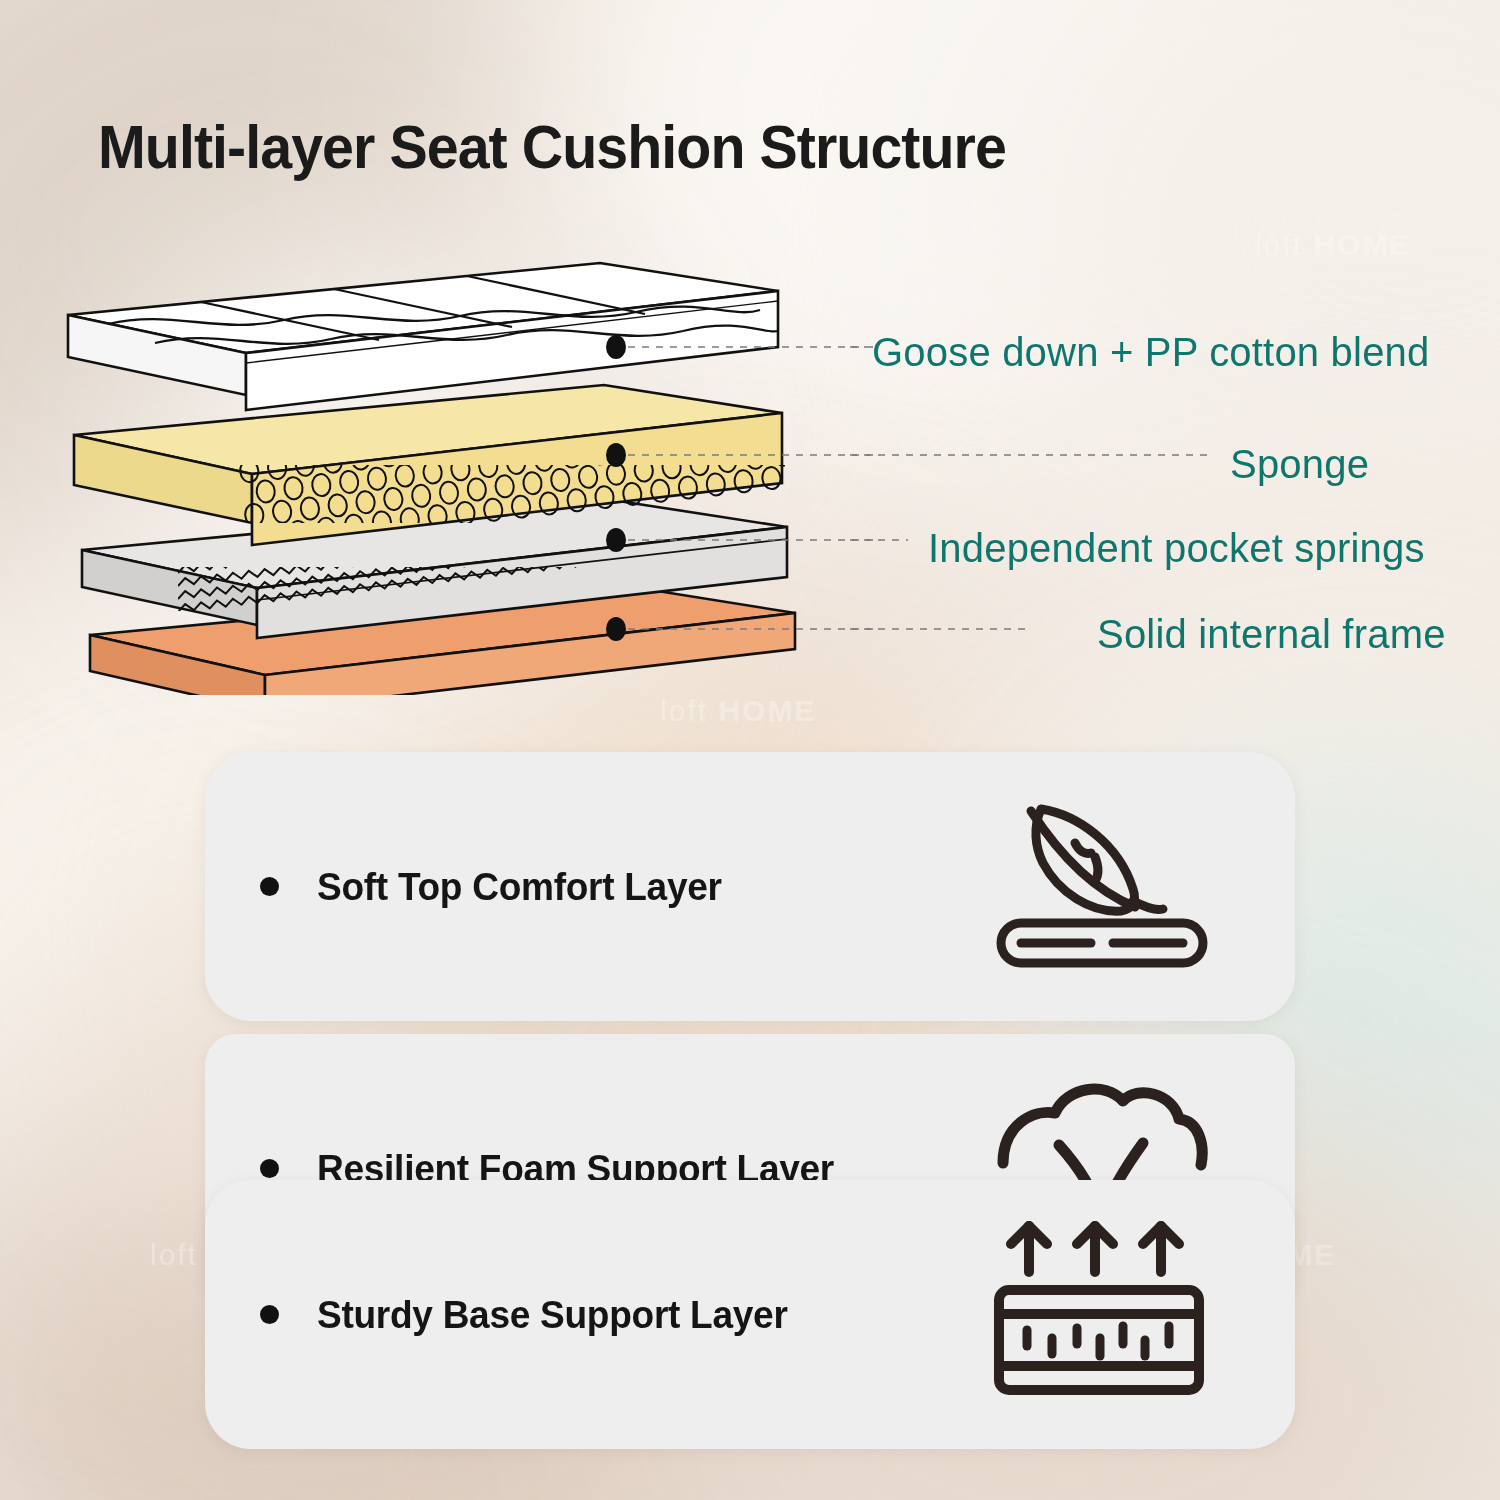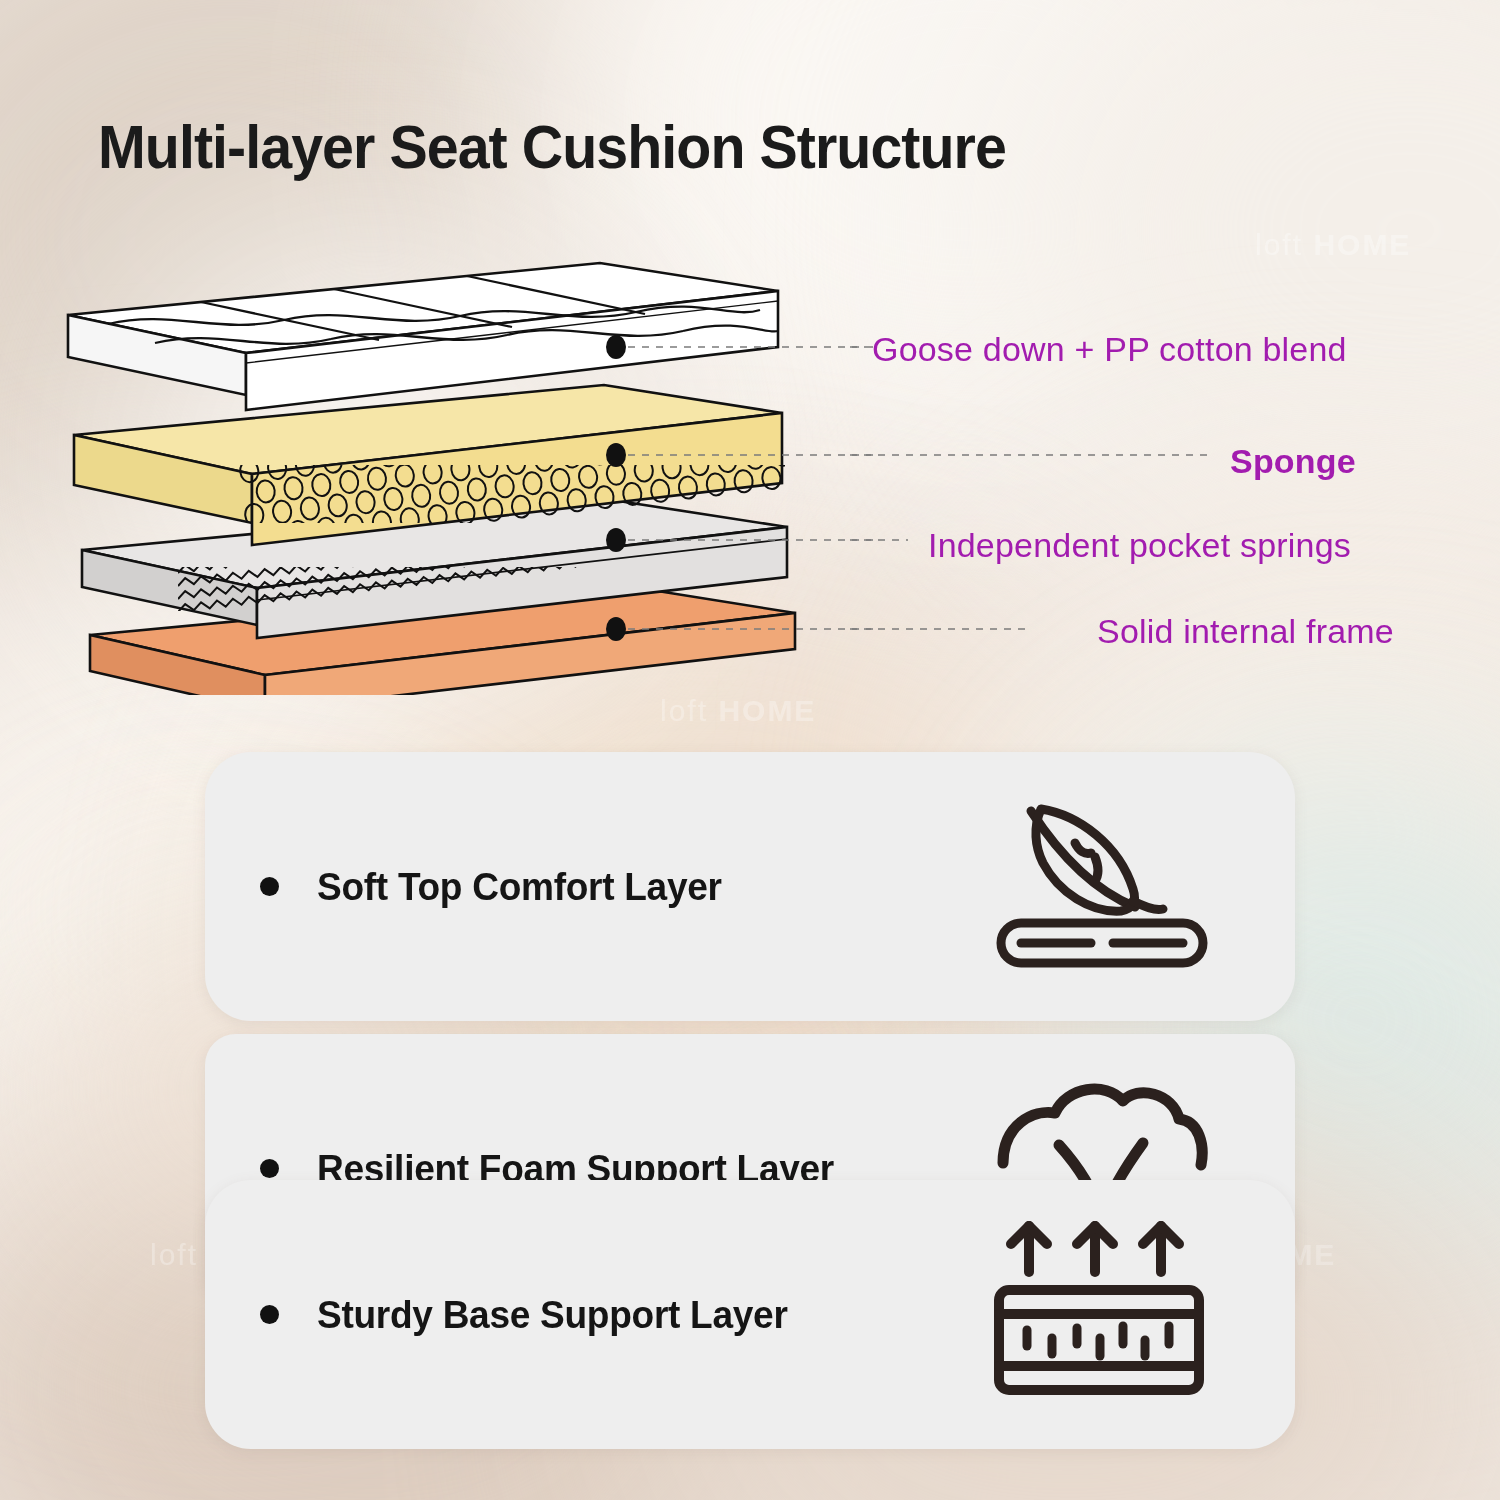--- a/index.html
+++ b/index.html
@@ -36,21 +36,21 @@
     font-size:61px; font-weight:bold; color:#1b1b1b;
     letter-spacing:-1px; font-stretch:condensed;
     transform:scaleX(.94); transform-origin:left center;
   }
 
   
   #diagram { position:absolute; left:60px; top:255px; z-index:4; }
 
   
   .callout {
-    position:absolute; z-index:5; font-size:34px; color:#a21caf;
+    position:absolute; z-index:5; font-size:40px; color:#0f766e;
     white-space:nowrap; letter-spacing:.2px;
   }
 
   
   .card {
     position:absolute; left:205px; width:1090px; height:269px;
     background:#eeeeee; border-radius:46px; z-index:5;
     box-shadow:0 3px 14px rgba(120,100,85,.10);
     display:flex; align-items:center;
   }
@@ -198,21 +198,21 @@
 </svg>
 
 <svg style="position:absolute; left:850px; top:255px; z-index:3;" width="520" height="440">
   <line x1="0" y1="92" x2="16" y2="92" stroke="#7b7b7b" stroke-width="1.6" stroke-dasharray="7 7"></line>
   <line x1="0" y1="200" x2="360" y2="200" stroke="#7b7b7b" stroke-width="1.6" stroke-dasharray="7 7"></line>
   <line x1="0" y1="285" x2="58" y2="285" stroke="#7b7b7b" stroke-width="1.6" stroke-dasharray="7 7"></line>
   <line x1="0" y1="374" x2="180" y2="374" stroke="#7b7b7b" stroke-width="1.6" stroke-dasharray="7 7"></line>
 </svg>
 
 <div class="callout" style="left:872px; top:330px;">Goose down + PP cotton blend</div>
-<div class="callout" style="left:1230px; top:442px;font-weight:bold;">Sponge</div>
+<div class="callout" style="left:1230px; top:442px;">Sponge</div>
 <div class="callout" style="left:928px; top:526px;text-align:right;">Independent pocket springs</div>
 <div class="callout" style="left:1052px; top:612px;margin-left:45px;">Solid internal frame</div>
 
 <div class="card" id="card0">
   <span class="card-bullet"></span>
   <span class="card-label">Soft Top Comfort Layer</span>
   <svg class="card-icon" width="230" height="180" viewBox="0 0 230 180">
     <g fill="none" stroke="#2b211e" stroke-width="9" stroke-linecap="round" stroke-linejoin="round">
       <path d="M44 14 C 70 54, 104 92, 148 110"></path>
       <path d="M54 12 C 92 18, 132 48, 146 92 C 150 104, 146 112, 134 114 C 104 116, 72 96, 56 66 C 48 50, 46 30, 54 12 Z"></path>

